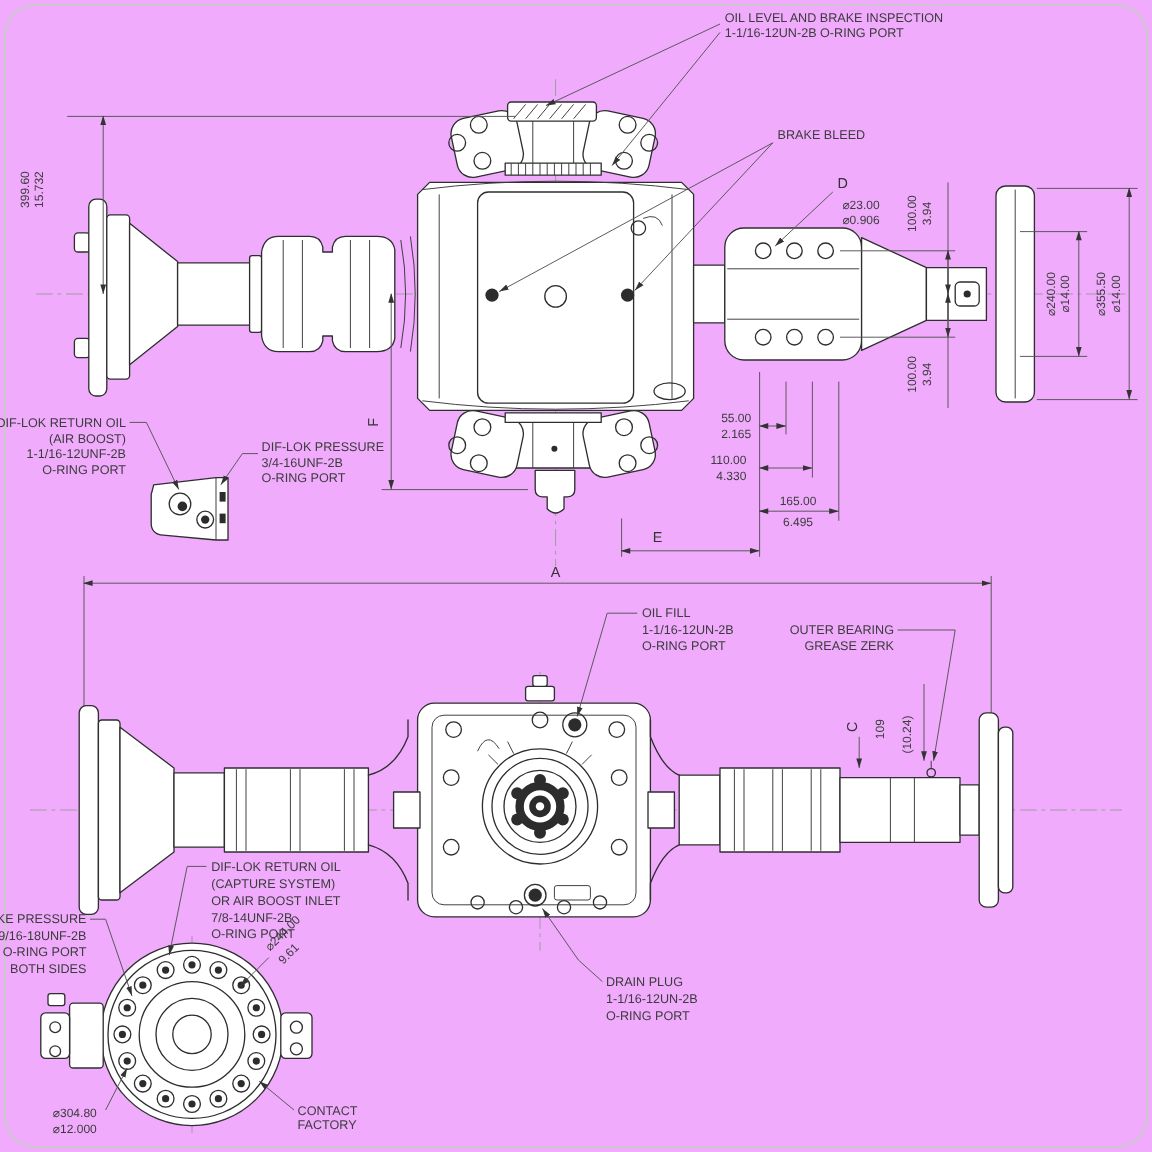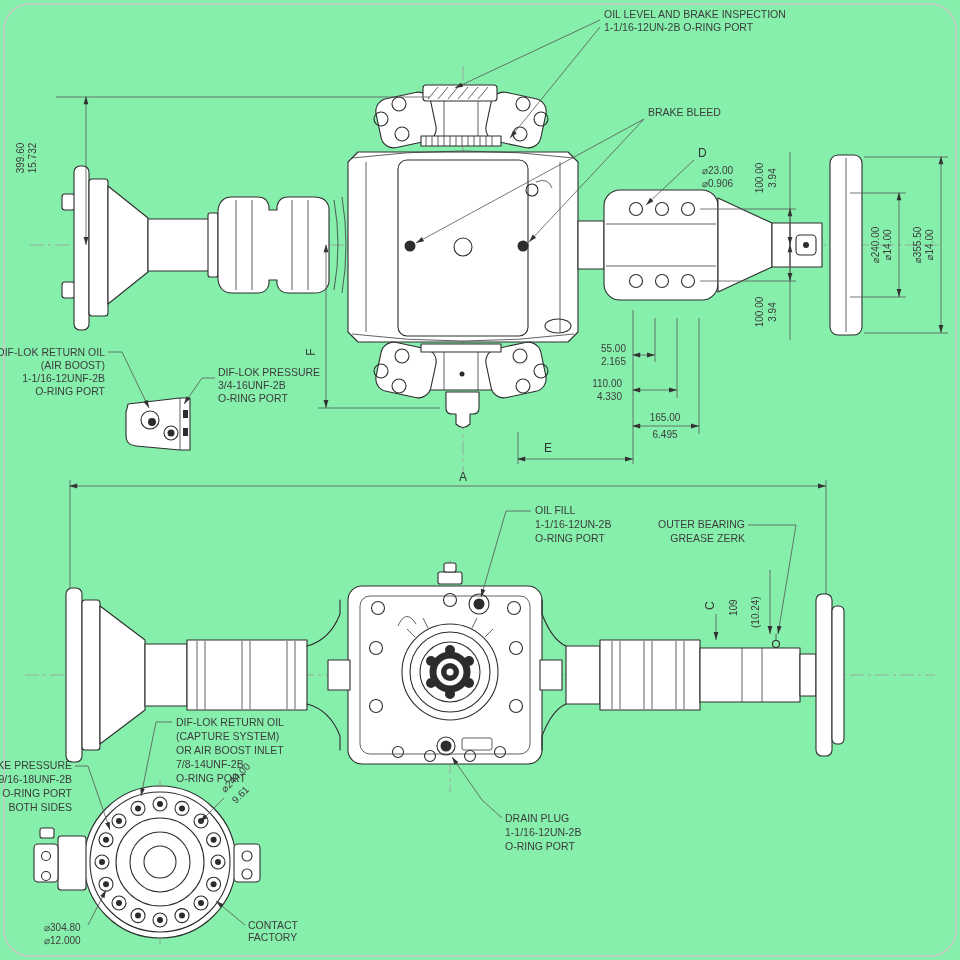--- a/index.html
+++ b/index.html
@@ -1,16 +1,16 @@
 <!DOCTYPE html>
 <html><head>
 <meta charset="utf-8">
 <style>
   html,body{margin:0;padding:0;background:#fff;}
-  .stage{width:960px;height:960px;position:relative;background:#86efac;}
+  .stage{width:960px;height:960px;position:relative;background:#f0abfc;}
   svg{display:block;font-family:"Liberation Sans",sans-serif;}
   .ln{stroke:#2e2e2e;stroke-width:1.1;fill:none;stroke-linejoin:round;stroke-linecap:round;}
   .lnF{stroke:#2e2e2e;stroke-width:1.1;fill:#fff;stroke-linejoin:round;}
   .ln2{stroke:#3a3a3a;stroke-width:.8;fill:none;}
   .thin{stroke:#555;stroke-width:.8;fill:none;}
   .cl{stroke:#9b9b9b;stroke-width:.8;fill:none;stroke-dasharray:14 4 3 4;}
   .dark{fill:#2c2c2c;stroke:none;}
   .t{font-size:10.5px;fill:#3c3c3c;}
   .tS{font-size:10px;fill:#3c3c3c;}
   .tL{font-size:12px;fill:#333;}

